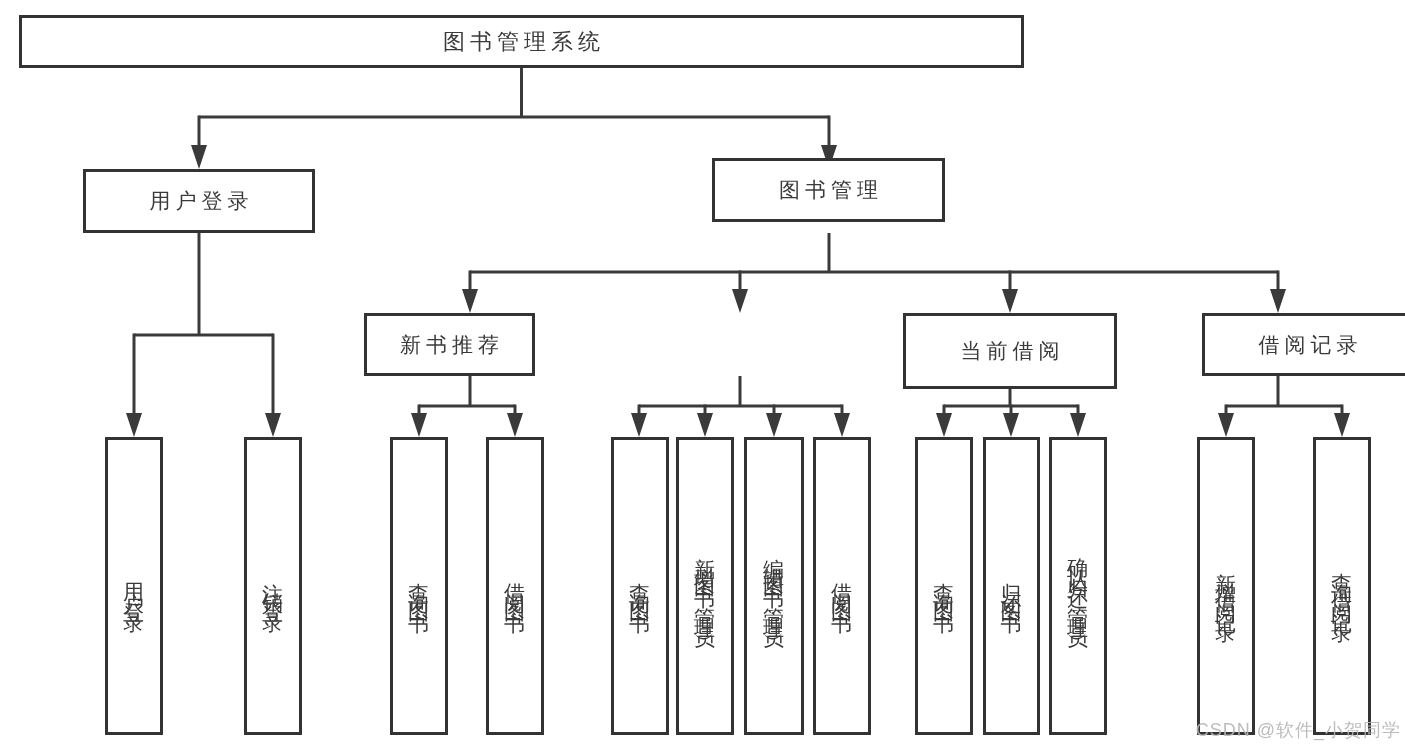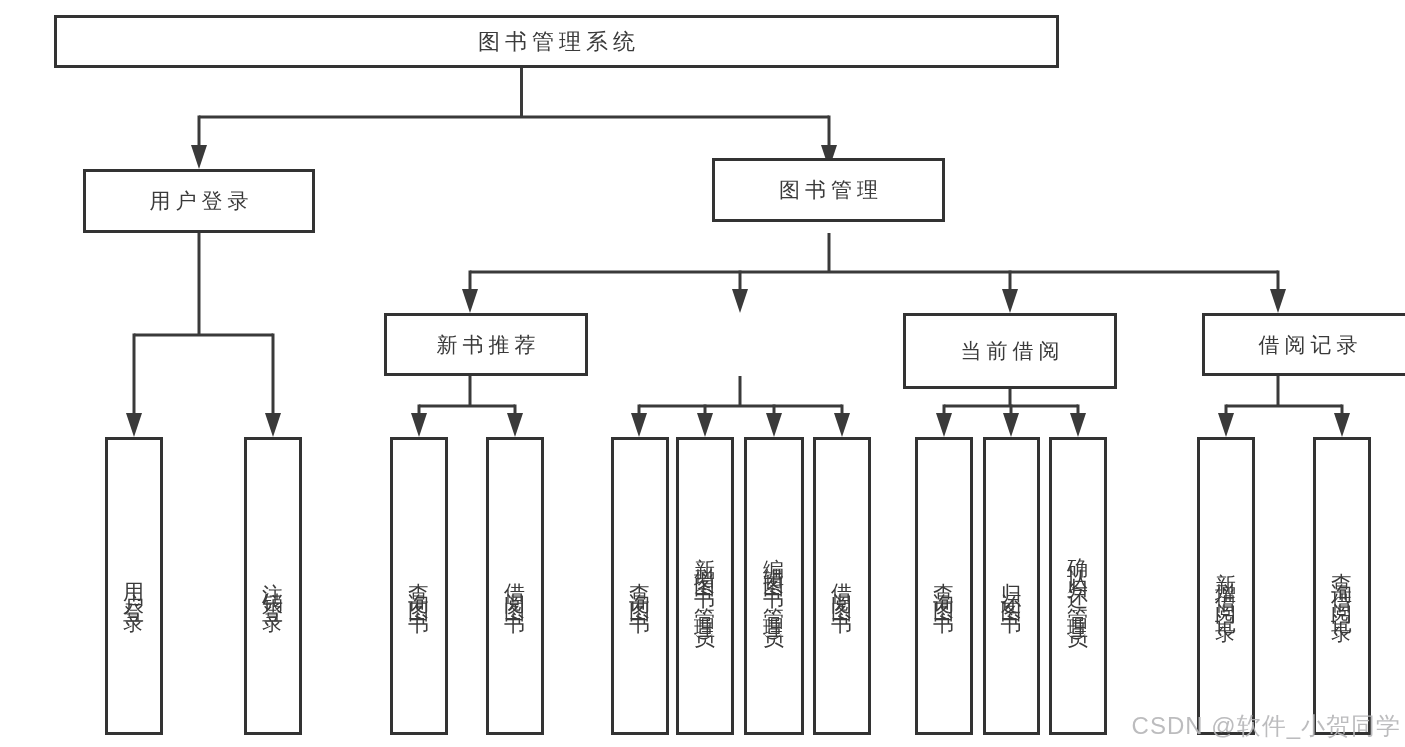--- a/index.html
+++ b/index.html
@@ -17,24 +17,24 @@
   }
   .vbox{
     position:absolute;box-sizing:border-box;border:3px solid #333333;background:#ffffff;
     display:flex;align-items:center;justify-content:center;z-index:2;
     top:437px;width:58px;height:298px;
   }
   .vtext{
     writing-mode:vertical-rl;font-size:21px;letter-spacing:10px;line-height:1;
     white-space:nowrap;
   }
-  .root{font-size:22px;margin-left:35px;}
+  .root{font-size:22px;}
   #watermark{
     position:absolute;right:4px;bottom:5px;z-index:3;
-    font-size:24px;letter-spacing:1px;color:#b7b7b9;opacity:.92;white-space:nowrap;
+    font-size:18px;letter-spacing:1px;color:#b7b7b9;opacity:.92;white-space:nowrap;
   }
 </style>
 </head>
 <body>
 
 <div id="canvas">
 
   <svg id="wires" viewBox="0 0 1405 747" xmlns="http://www.w3.org/2000/svg">
 
     <path class="ln" d="M521.5 68 V117"></path>
@@ -101,21 +101,21 @@
     <span>图书管理系统</span>
   </div>
 
   <div class="hbox" style="left:83px;top:169px;width:232px;height:64px;">
     <span>用户登录</span>
   </div>
   <div class="hbox" style="left:712px;top:158px;width:233px;height:64px;">
     <span>图书管理</span>
   </div>
 
-  <div class="hbox" style="left:384px;top:313px;width:204px;height:63px;">
+  <div class="hbox" style="left:364px;top:313px;width:171px;height:63px;">
     <span>新书推荐</span>
   </div>
   <div class="hbox" style="left:903px;top:313px;width:214px;height:76px;">
     <span>当前借阅</span>
   </div>
   <div class="hbox" style="left:1202px;top:313px;width:212px;height:63px;">
     <span>借阅记录</span>
   </div>
 
   <div class="vbox" style="left:105px;">

